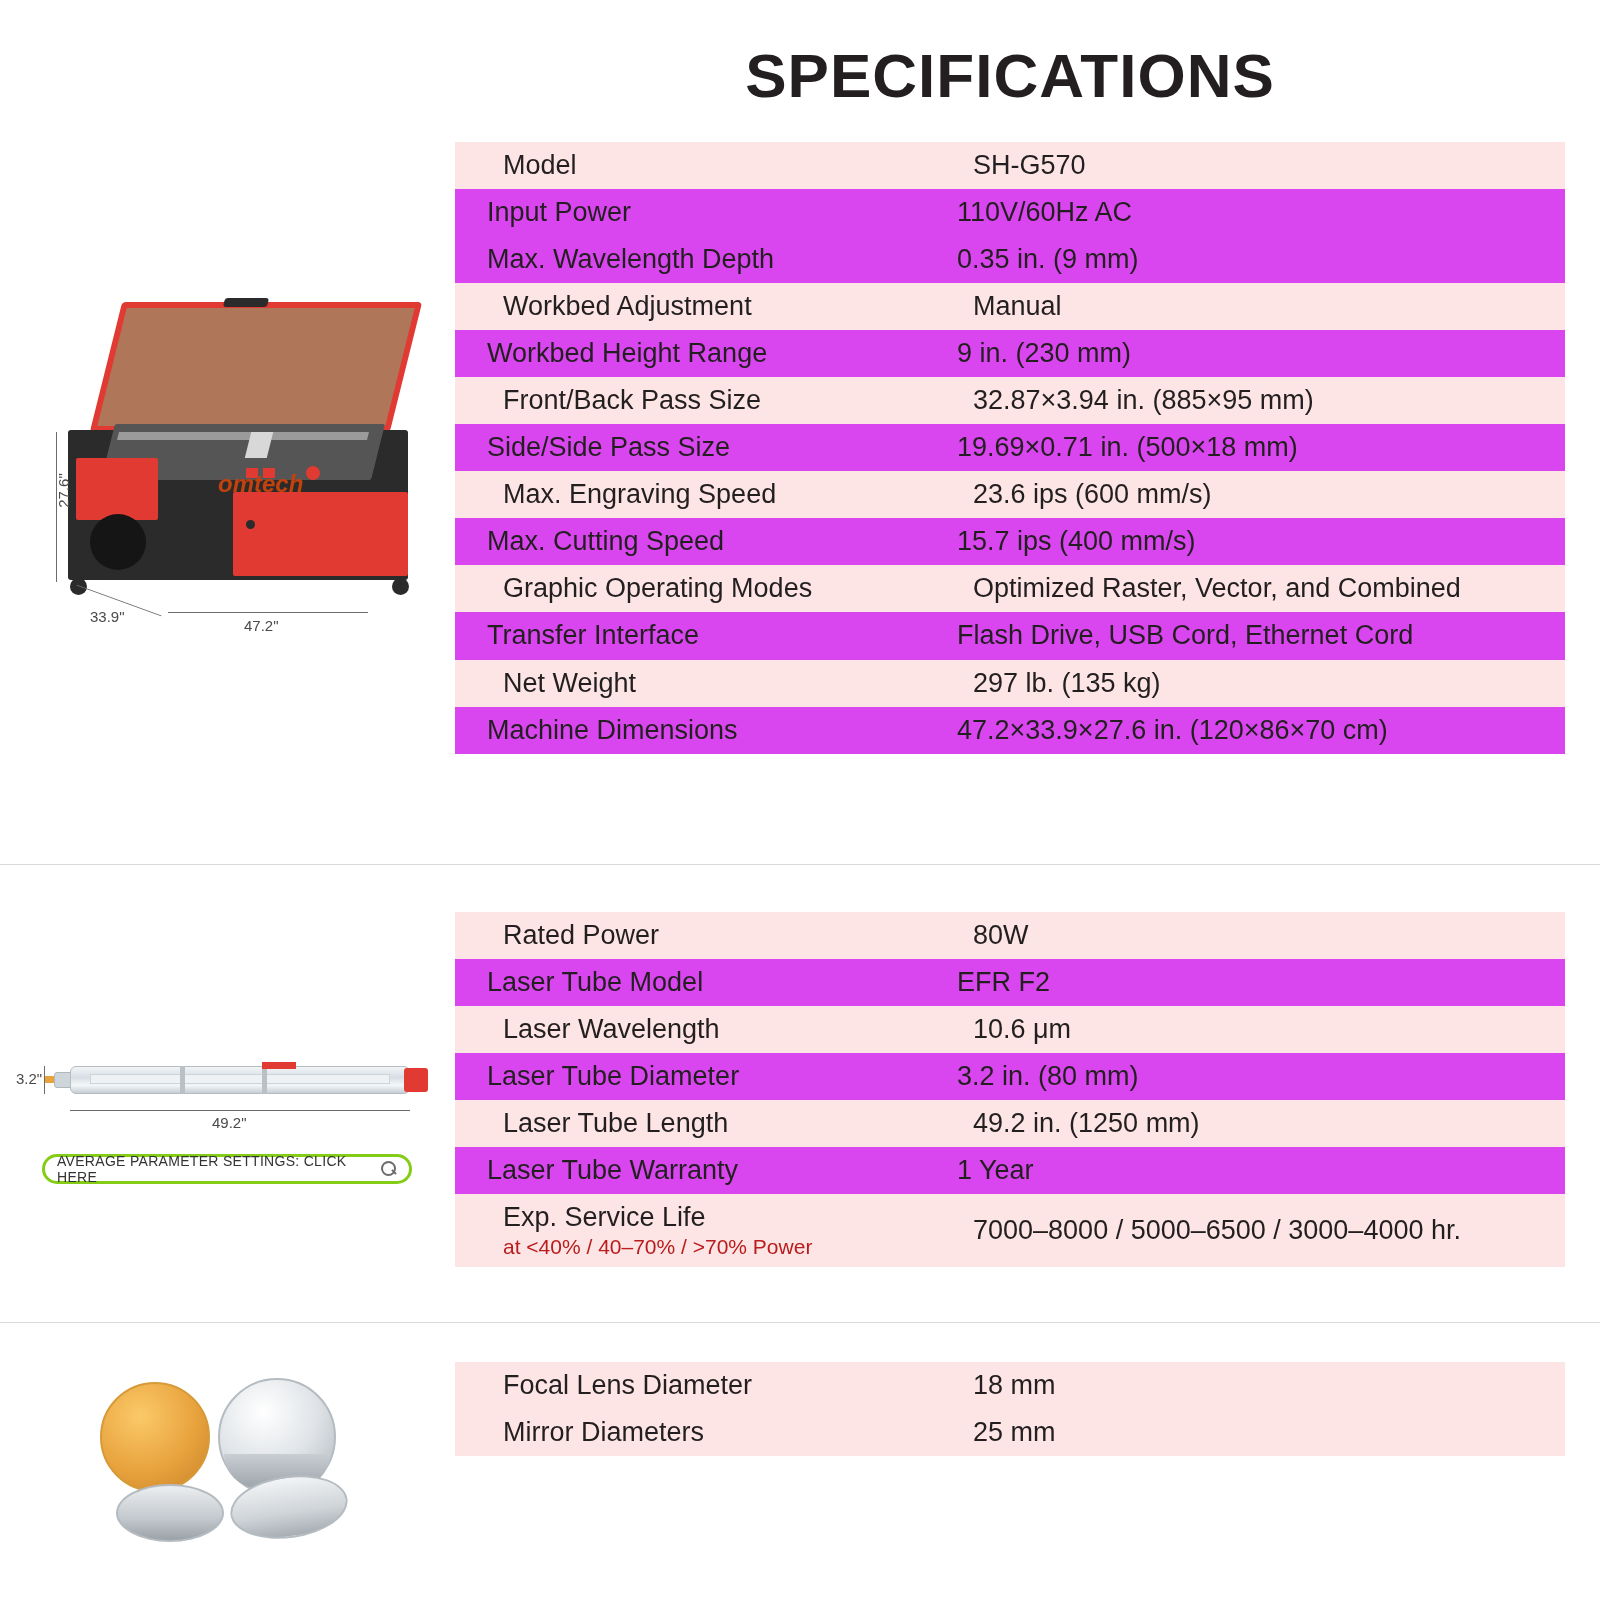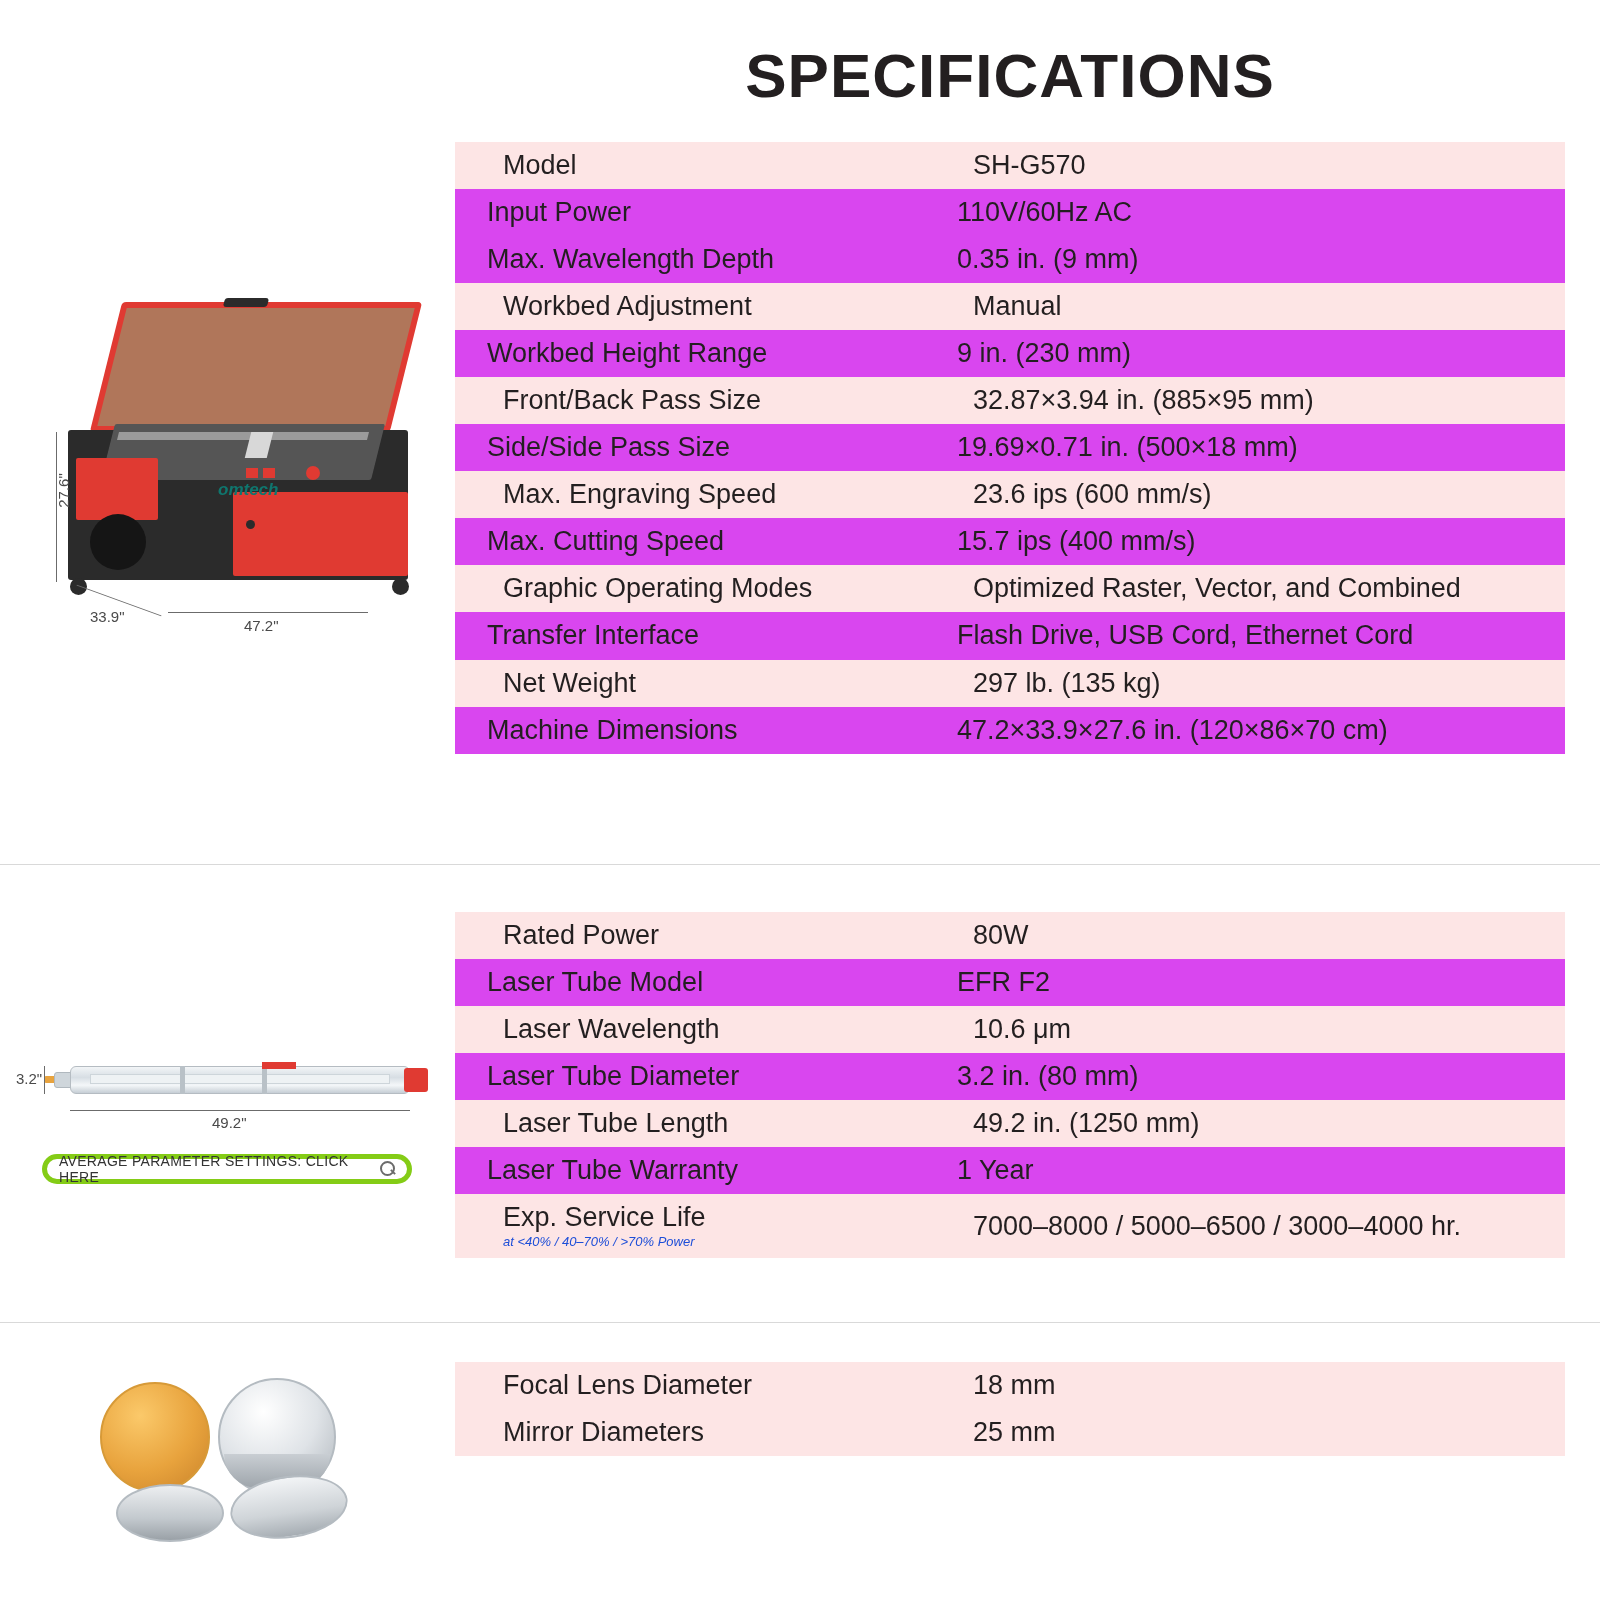--- a/index.html
+++ b/index.html
@@ -49,24 +49,23 @@
     vertical-align: middle;
     line-height: 1.15;
     white-space: nowrap;
   }
   table.spec td.label { width: 470px; }
   table.spec tr.odd td { background: #fde5e5; padding-left: 48px; }
   table.spec tr.even td { background: #d946ef; }
 
   .sublabel {
     display: block;
-    font-size: 13px;
-    color: #1d4ed8;
+    font-size: 21px;
+    color: #b91c1c;
     margin-top: 2px;
-    font-style: italic;
   }
 
   .tbl-wrap1 { position: absolute; left: 455px; top: 10px; width: 1110px; }
   .tbl-wrap2 { position: absolute; left: 455px; top: 20px; width: 1110px; }
   .tbl-wrap3 { position: absolute; left: 455px; top: 10px; width: 1110px; }
 
   
   .img-col { position: absolute; left: 0; top: 0; width: 455px; height: 100%; }
 
   
@@ -108,22 +107,22 @@
   }
   .m-rail {
     position: absolute; left: 70px; top: 150px; width: 250px; height: 8px;
     background: #9b9b9b; transform: skewX(-14deg);
   }
   .m-head {
     position: absolute; left: 200px; top: 150px; width: 22px; height: 26px;
     background: #d8d8d8; transform: skewX(-14deg);
   }
   .m-logo {
-    position: absolute; left: 170px; top: 198px;
-    font-size: 17px; font-style: italic; font-weight: bold; color: #0f766e;
+    position: absolute; left: 170px; top: 188px;
+    font-size: 24px; font-style: italic; font-weight: bold; color: #c2410c;
   }
   .m-logo-dot {
     position: absolute; left: 258px; top: 184px; width: 14px; height: 14px;
     background: #e03a32; border-radius: 50%;
   }
   .m-sw {
     position: absolute; top: 186px; width: 12px; height: 10px; background: #e03a32;
   }
   .m-sw.a { left: 198px; } .m-sw.b { left: 215px; }
   .wheel {
@@ -171,21 +170,21 @@
     position: absolute; left: 14px; top: 44px; width: 12px; height: 7px;
     background: #e8a33d; border-radius: 2px;
   }
   .tube-dimv { position: absolute; left: 14px; top: 34px; width: 1px; height: 28px; background: #6b6b6b; }
   .tube-dimh { position: absolute; left: 40px; top: 78px; width: 340px; height: 1px; background: #6b6b6b; }
   .tube-32 { position: absolute; left: -14px; top: 38px; font-size: 15px; color: #4a4a4a; }
   .tube-492 { position: absolute; left: 182px; top: 82px; font-size: 15px; color: #4a4a4a; }
 
   .pill {
     position: absolute; left: 42px; top: 262px; width: 370px; height: 30px;
-    border: 5px solid #84cc16; border-radius: 16px; background: #ffffff;
+    border: 3px solid #84cc16; border-radius: 16px; background: #ffffff;
     display: flex; align-items: center; padding: 0 12px;
     font-size: 14px; letter-spacing: .3px; color: #333;
   }
   .pill .mag {
     margin-left: auto; width: 16px; height: 16px; position: relative;
   }
   .pill .mag::before {
     content: ""; position: absolute; left: 0; top: 0; width: 11px; height: 11px;
     border: 2px solid #6b6b6b; border-radius: 50%;
   }

